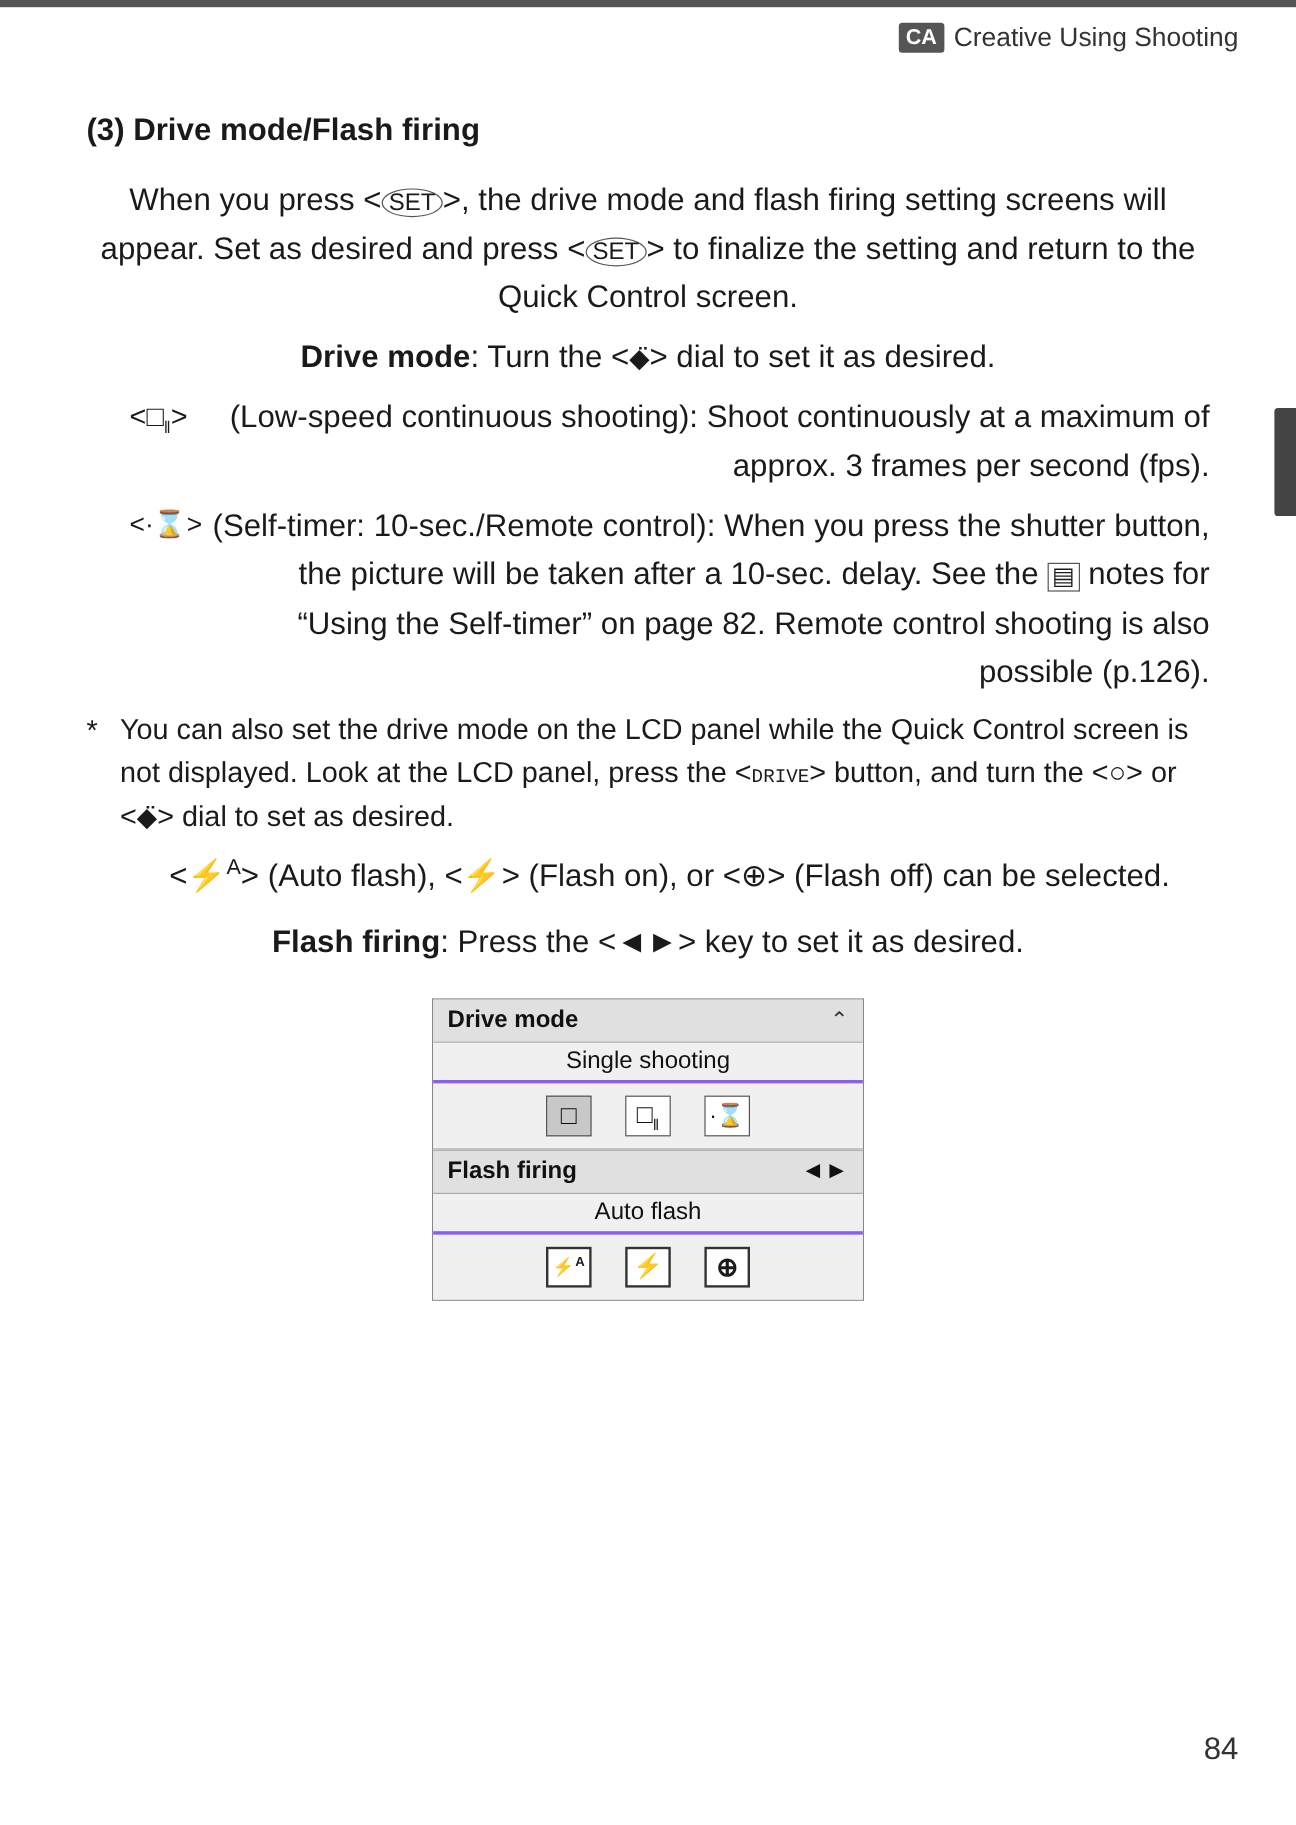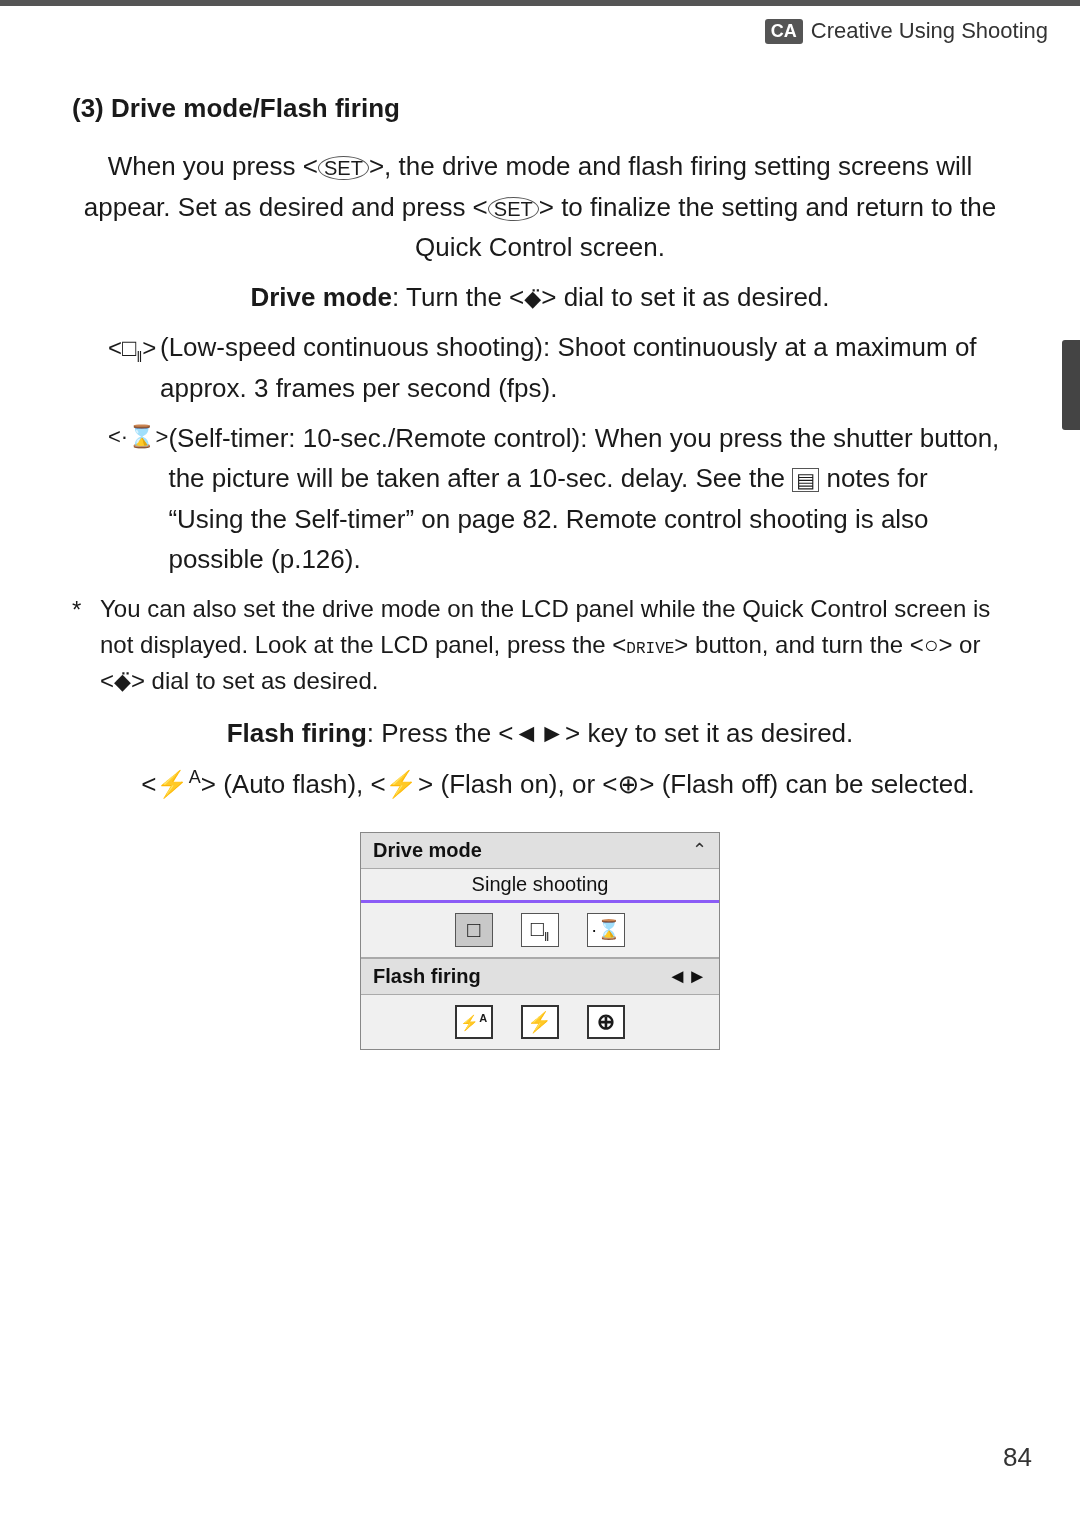--- a/index.html
+++ b/index.html
@@ -19,21 +19,21 @@
       height: 6px;
       background: #555555;
       position: absolute;
       top: 0;
       left: 0;
     }
 
     .header-label {
       position: absolute;
       top: 18px;
-      right: 32px;
+      right: 48px;
       font-size: 22px;
       color: #333;
       font-family: Arial, sans-serif;
       display: flex;
       align-items: center;
       gap: 8px;
     }
 
     .header-label .ca-badge {
       background: #555;
@@ -109,20 +109,21 @@
     }
 
     .bullet-sym {
       min-width: 52px;
       font-size: 24px;
       padding-top: 2px;
     }
 
     .bullet-content {
       flex: 1;
+      text-align: right;
     }
 
     .note-item {
       display: flex;
       align-items: flex-start;
       margin-top: 14px;
       margin-bottom: 10px;
     }
 
     .note-star {
@@ -298,32 +299,32 @@
     </div>
   </div>
 
   <div class="body-text note-item" style="margin-top:12px;">
     <span class="note-star">*</span>
     <span class="note-content">
       You can also set the drive mode on the LCD panel while the Quick Control screen is not displayed. Look at the LCD panel, press the &lt;<span class="mono" style="font-size:16px;">DRIVE</span>&gt; button, and turn the &lt;○&gt; or &lt;<span style="font-size:22px;">◆̈</span>&gt; dial to set as desired.
     </span>
   </div>
 
+  <div class="body-text indent-1" style="margin-top:8px;">
+    <p>
+      &lt;⚡<sup style="font-size:18px;">A</sup>&gt; (Auto flash), &lt;⚡&gt; (Flash on), or &lt;<span style="font-size:26px;">⊕</span>&gt; (Flash off) can be selected.
+    </p>
+  </div>
+
   <div class="body-text" style="margin-top:14px;">
     <p>
       <span class="bold">Flash firing</span>: Press the &lt;◄►&gt; key to set it as desired.
     </p>
   </div>
 
-  <div class="body-text indent-1" style="margin-top:8px;">
-    <p>
-      &lt;⚡<sup style="font-size:18px;">A</sup>&gt; (Auto flash), &lt;⚡&gt; (Flash on), or &lt;<span style="font-size:26px;">⊕</span>&gt; (Flash off) can be selected.
-    </p>
-  </div>
-
   <div class="ui-panel-wrapper">
     <div class="ui-panel">
 
       <div class="panel-row">
         <span class="panel-row-title">Drive mode</span>
         <span class="panel-row-arrow">⌃</span>
       </div>
 
       <div class="panel-center-row">
         <span class="panel-center-text">Single shooting</span>
@@ -339,20 +340,23 @@
         <div class="panel-icon-box">
           <span class="panel-icon-sym" style="font-size:19px;">·⌛</span>
         </div>
       </div>
 
       <div class="panel-section-label">
         <span>Flash firing</span>
         <span>◄►</span>
       </div>
 
+      <div class="panel-center-row">
+        <span class="panel-center-text">Auto flash</span>
+      </div>
 
       <div class="flash-icons-row">
         <div class="flash-icon-box">
           <span style="font-size:15px; font-weight:bold; font-family:Arial;">⚡<sup style="font-size:11px;">A</sup></span>
         </div>
         <div class="flash-icon-box">
           <span style="font-size:20px;">⚡</span>
         </div>
         <div class="flash-icon-box">
           <span style="font-size:22px;">⊕</span>

